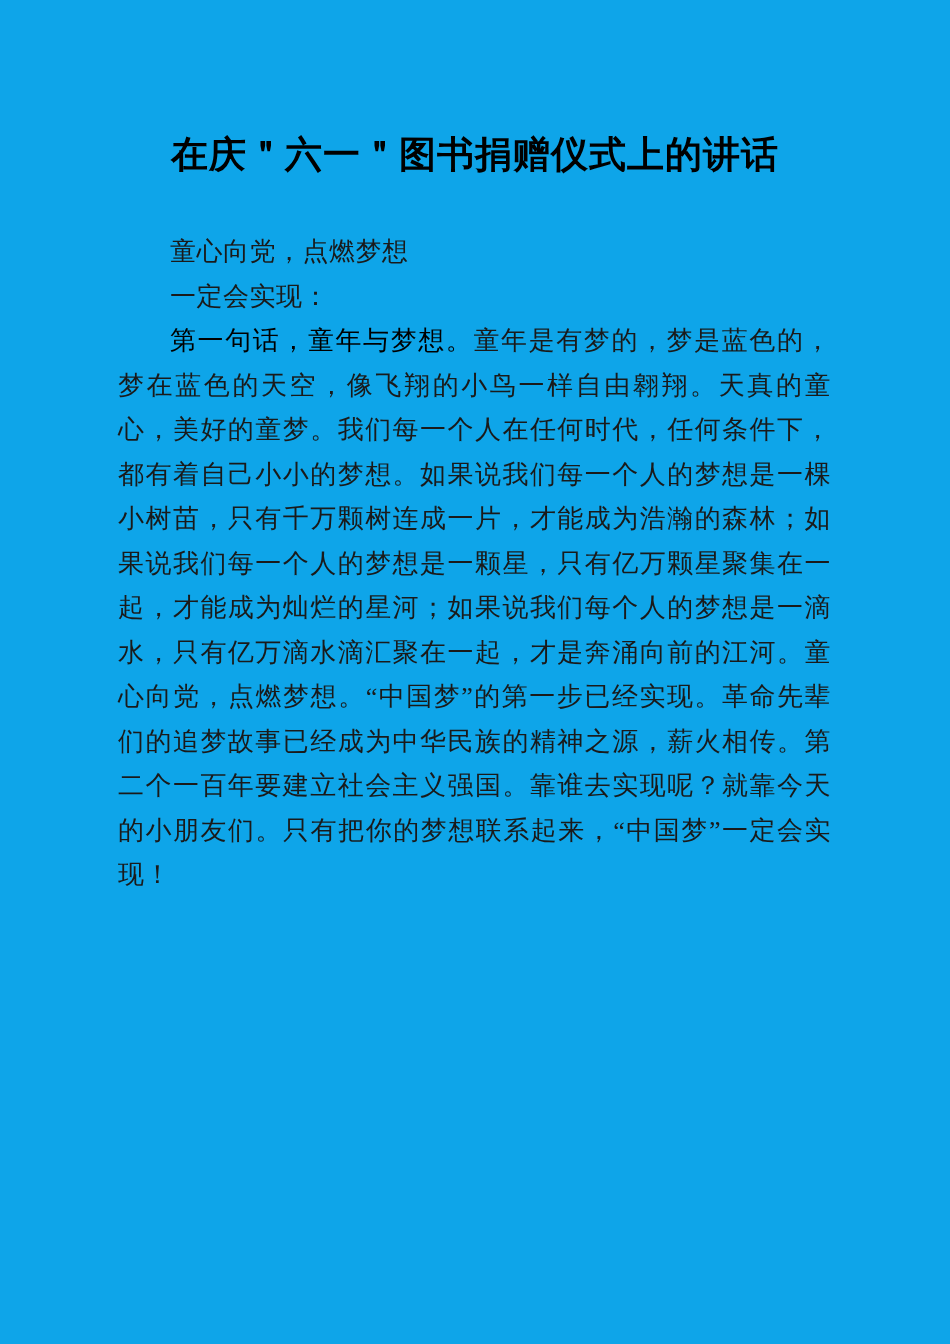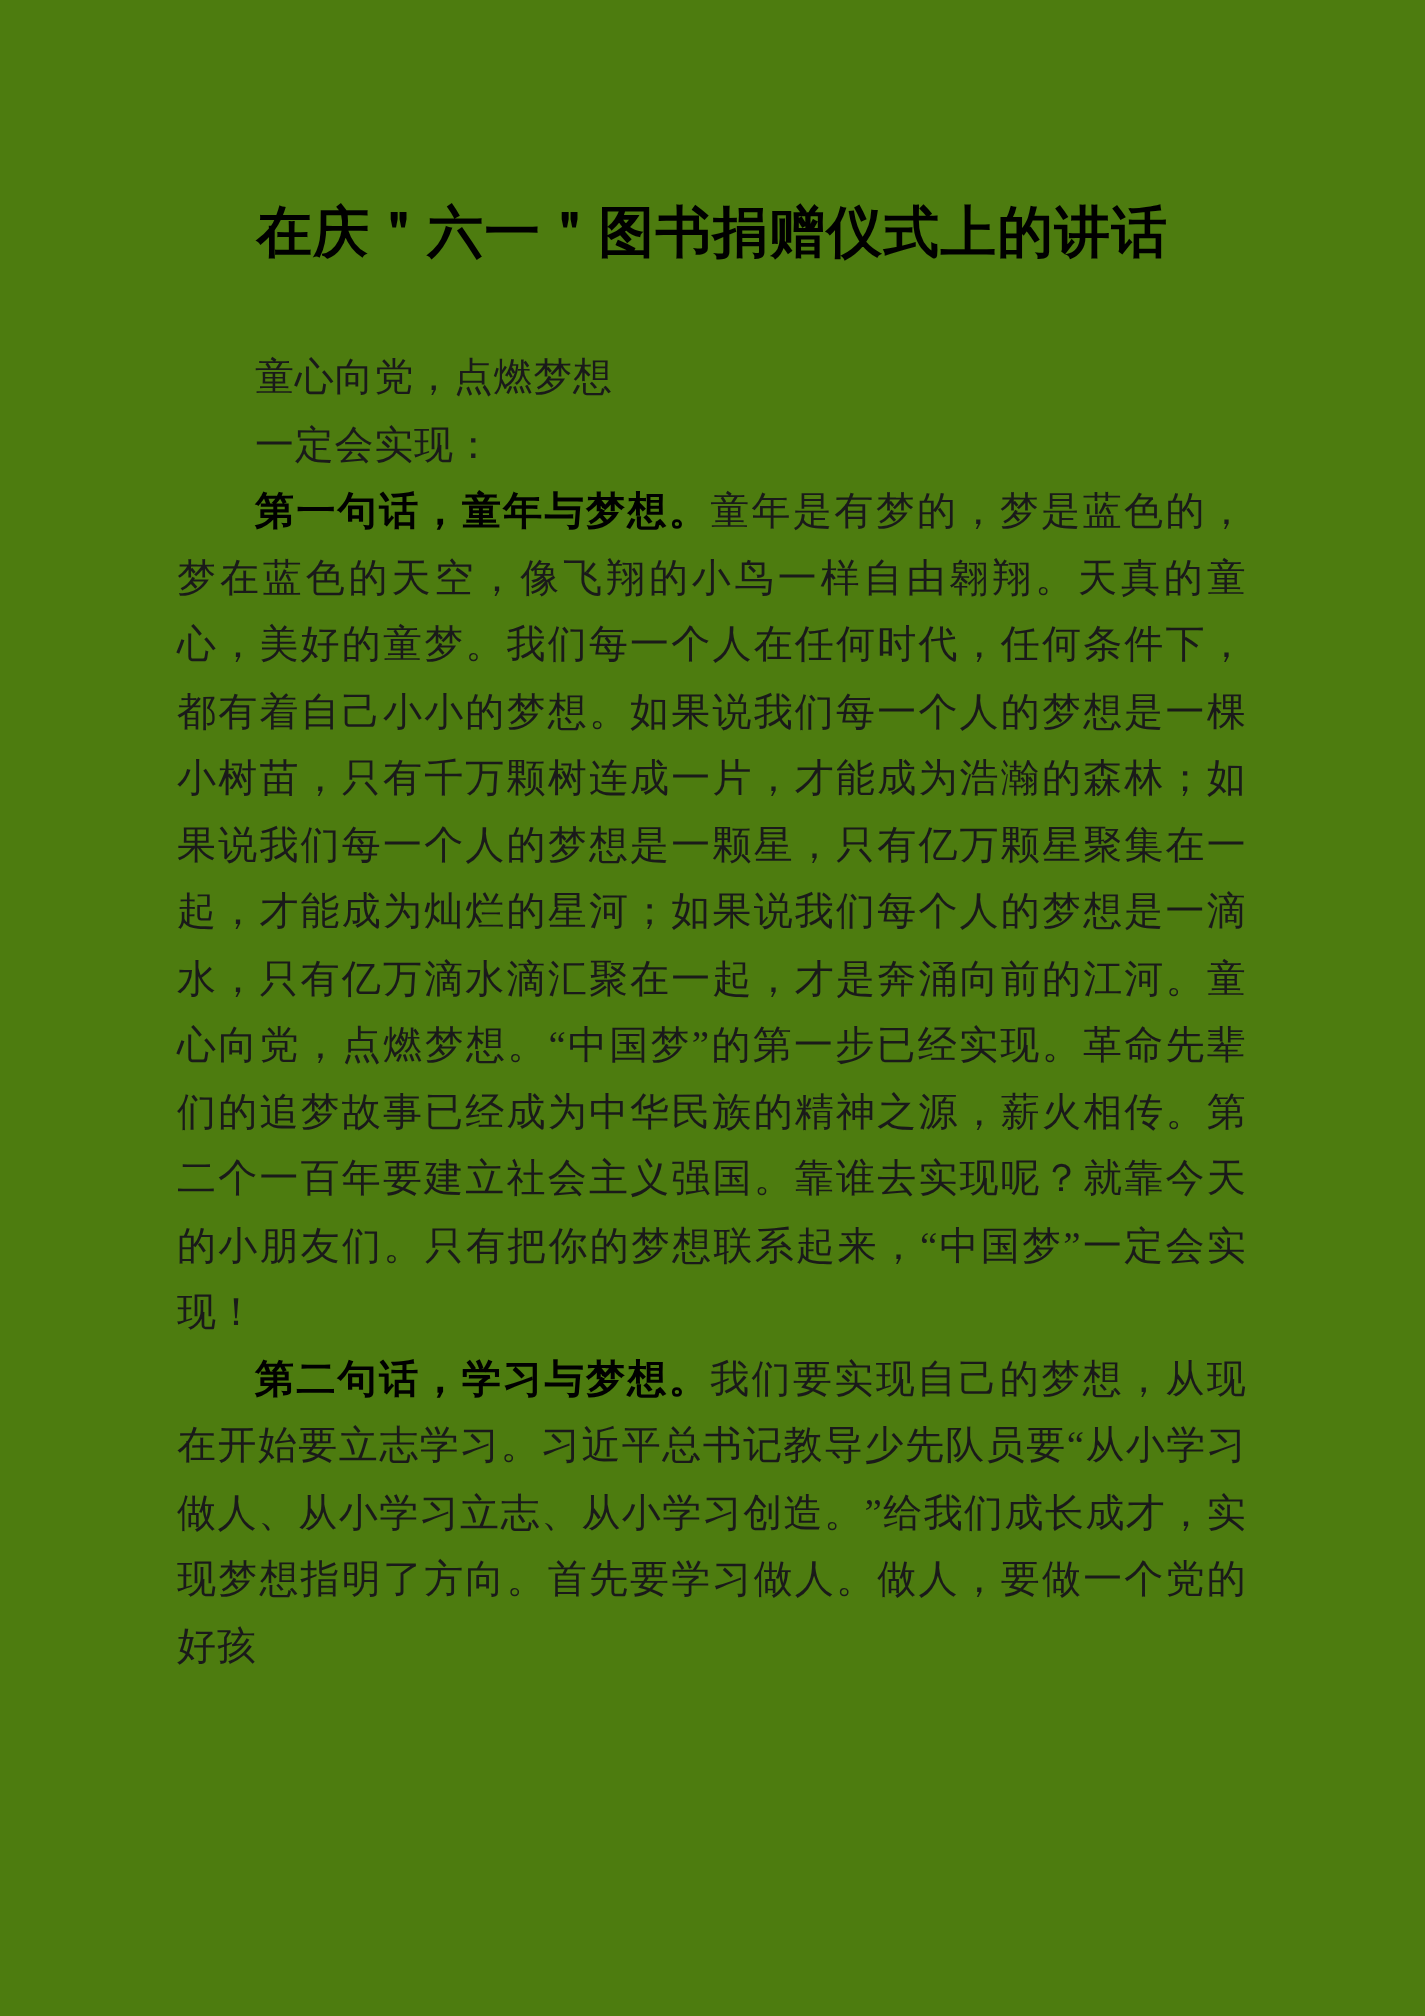--- a/index.html
+++ b/index.html
@@ -4,21 +4,21 @@
 <style>
   html, body {
     margin: 0;
     padding: 0;
     background: #ffffff;
   }
   .page {
     position: relative;
     width: 950px;
     height: 1344px;
-    background: #4d7c0f;
+    background: #0ea5e9;
     overflow: hidden;
     color: #1a1a1a;
     font-family: "Liberation Serif", "DejaVu Serif", serif;
   }
   .doc-title {
     margin: 0;
     padding-top: 130px;
     text-align: center;
     font-size: 37px;
     line-height: 48px;
@@ -35,28 +35,27 @@
     text-align: justify;
     text-justify: inter-character;
     color: #1a1a1a;
   }
   .para {
     margin: 0;
     padding: 0;
     text-indent: 2em;
   }
   .para b {
-    font-weight: 700;
+    font-weight: 400;
     color: #000000;
   }
 </style>
 </head>
 <body>
 
 <div class="page">
   <h1 class="doc-title">在庆＂六一＂图书捐赠仪式上的讲话</h1>
   <div class="doc-body">
       <p class="para">童心向党，点燃梦想</p>
       <p class="para">一定会实现：</p>
       <p class="para"><b>第一句话，童年与梦想。</b>童年是有梦的，梦是蓝色的，梦在蓝色的天空，像飞翔的小鸟一样自由翱翔。天真的童心，美好的童梦。我们每一个人在任何时代，任何条件下，都有着自己小小的梦想。如果说我们每一个人的梦想是一棵小树苗，只有千万颗树连成一片，才能成为浩瀚的森林；如果说我们每一个人的梦想是一颗星，只有亿万颗星聚集在一起，才能成为灿烂的星河；如果说我们每个人的梦想是一滴水，只有亿万滴水滴汇聚在一起，才是奔涌向前的江河。童心向党，点燃梦想。“中国梦”的第一步已经实现。革命先辈们的追梦故事已经成为中华民族的精神之源，薪火相传。第二个一百年要建立社会主义强国。靠谁去实现呢？就靠今天的小朋友们。只有把你的梦想联系起来，“中国梦”一定会实现！</p>
-      <p class="para"><b>第二句话，学习与梦想。</b>我们要实现自己的梦想，从现在开始要立志学习。习近平总书记教导少先队员要“从小学习做人、从小学习立志、从小学习创造。”给我们成长成才，实现梦想指明了方向。首先要学习做人。做人，要做一个党的好孩</p>
     </div>
 </div>
 
 </body></html>

